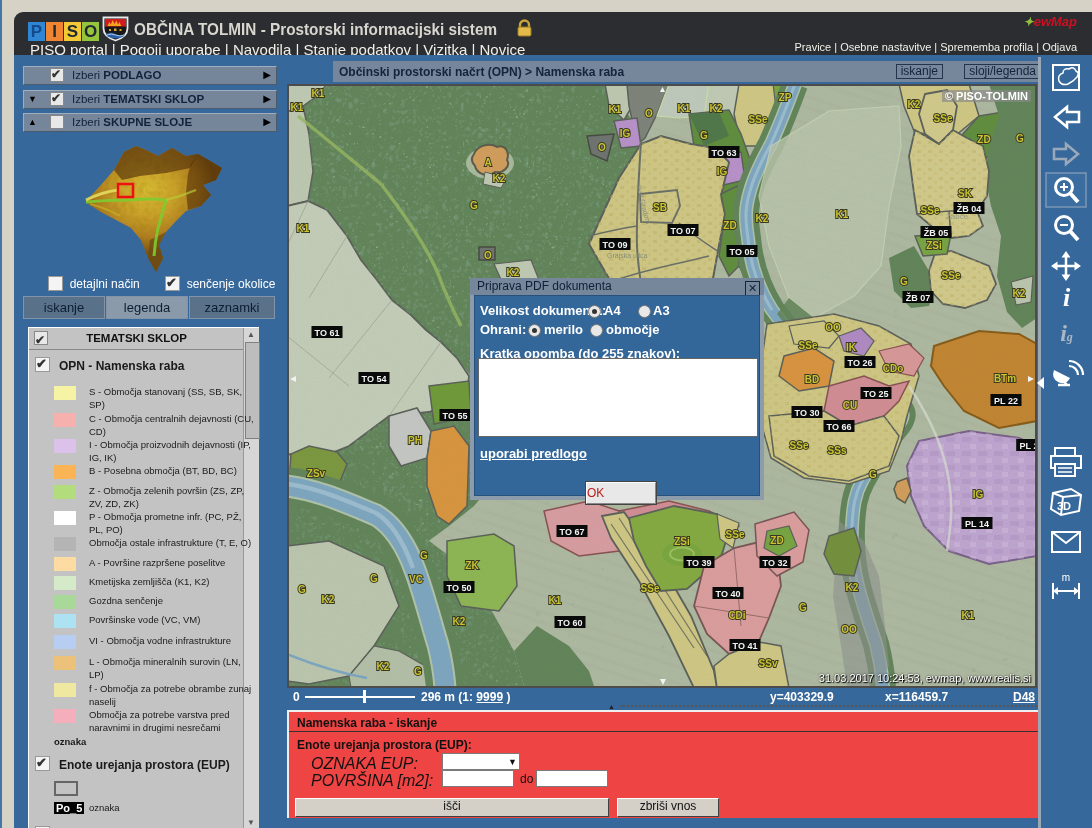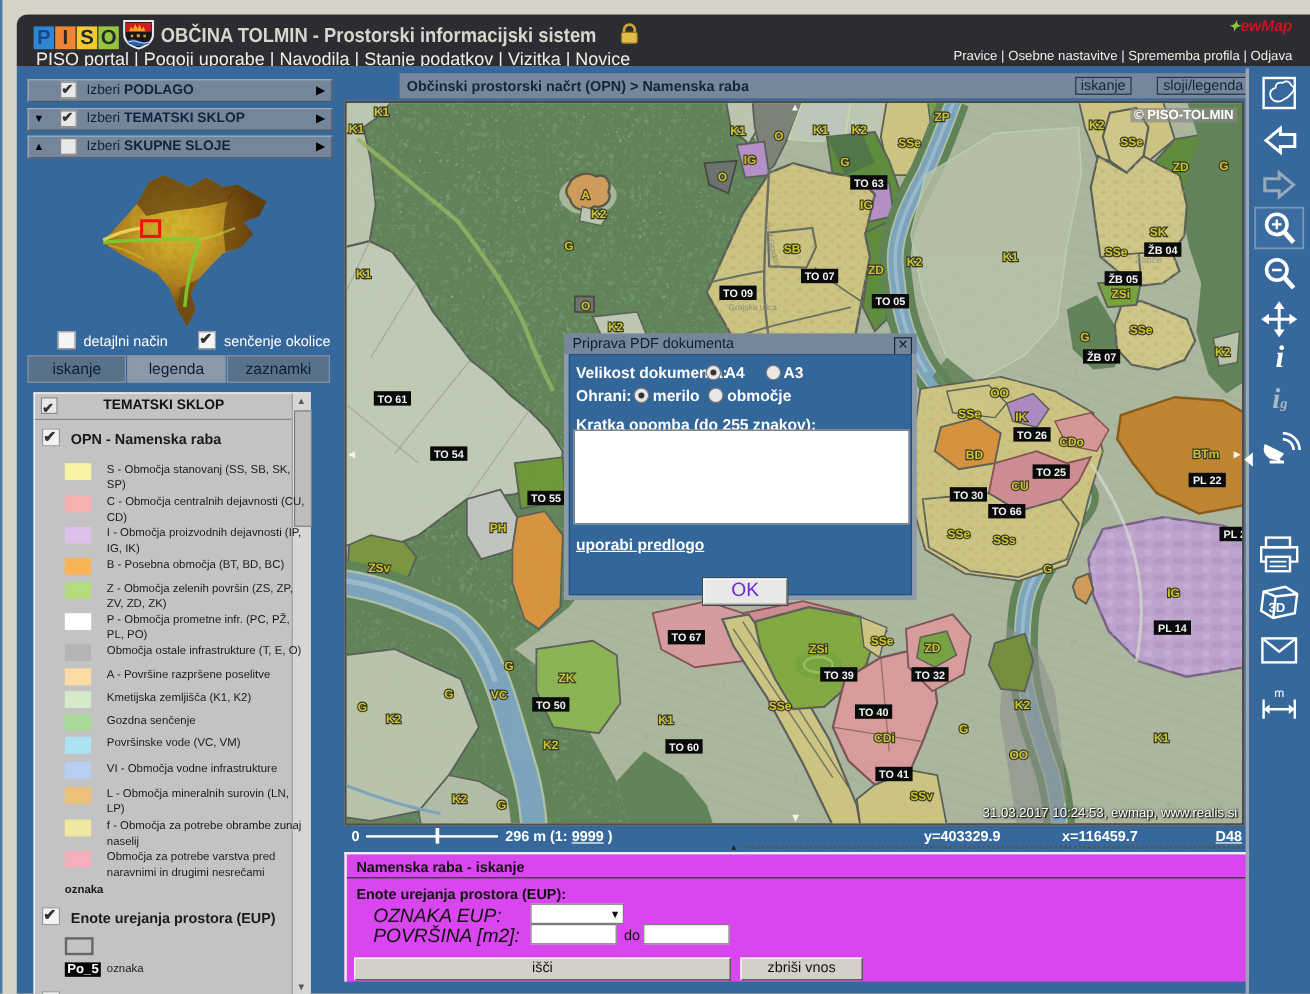--- a/index.html
+++ b/index.html
@@ -35,24 +35,24 @@
 #maphdr b{position:absolute;left:6px;top:4px;font-size:12px;color:#13243b;}
 .mhb{position:absolute;top:3px;height:13px;border:1px solid #24344c;color:#13243b;font-size:12px;line-height:13px;padding:0 4px;}
 
 #dlg{left:470px;top:278px;width:294px;height:222px;background:#8d9cab;}
 #dlgtitle{position:absolute;left:0;top:0;right:0;height:17px;background:#76879b;color:#0f2036;font-size:12px;line-height:17px;padding-left:7px;}
 #dlgbody{position:absolute;left:4px;top:17px;right:4px;bottom:4px;background:#336699;border:1px solid #27517d;}
 #dlg .wt{color:#fff;font-size:13px;font-weight:bold;}
 .rad{display:inline-block;width:11px;height:11px;border-radius:50%;background:#e8e8e8;border:1px solid #777;vertical-align:-2px;}
 .rad.sel:before{content:"";position:absolute;width:5px;height:5px;margin:3px;border-radius:50%;background:#333;display:block;}
 #dlgta{position:absolute;left:3px;top:62px;width:278px;height:77px;background:#fff;border:1px solid #666;}
-#okbtn{position:absolute;left:111px;top:186px;width:68px;height:20px;background:#e8e8e8;border:1px solid #888;border-top-color:#fff;border-left-color:#fff;text-align:center;font-size:16px;color:#6d28d9;line-height:20px;box-shadow:0 0 0 1px #444;}
+#okbtn{position:absolute;left:111px;top:186px;width:68px;height:20px;background:#e8e8e8;border:1px solid #888;border-top-color:#fff;border-left-color:#fff;text-align:left;font-size:12px;color:#b91c1c;line-height:20px;box-shadow:0 0 0 1px #444;}
 
 #scalebar{left:287px;top:686px;width:805px;height:22px;color:#fff;font-size:12px;font-weight:bold;}
-#botpanel{left:287px;top:710px;width:753px;height:106px;background:#d946ef;border-top:2px solid #eee;border-left:2px solid #eee;color:#111;}
+#botpanel{left:287px;top:710px;width:753px;height:106px;background:#ef4444;border-top:2px solid #eee;border-left:2px solid #eee;color:#111;}
 #botpanel .h{position:absolute;left:8px;top:4px;font-weight:bold;font-size:12px;}
 #botpanel .hl{position:absolute;left:0;top:19px;width:100%;border-top:1px solid #333;}
 .itl{font-style:italic;font-size:16px;}
 .inp{position:absolute;background:#fff;border:1px solid #7b7b7b;height:15px;}
 .btn{position:absolute;background:#d4d0c8;border:1px solid #404040;border-top-color:#fff;border-left-color:#fff;text-align:center;font-size:12px;color:#111;}
 
 #rtb{left:1041px;top:57px;width:51px;height:771px;background:#36689b;}
 .ric{position:absolute;left:0;width:51px;text-align:center;color:#fff;}
 </style></head>
 <body>

